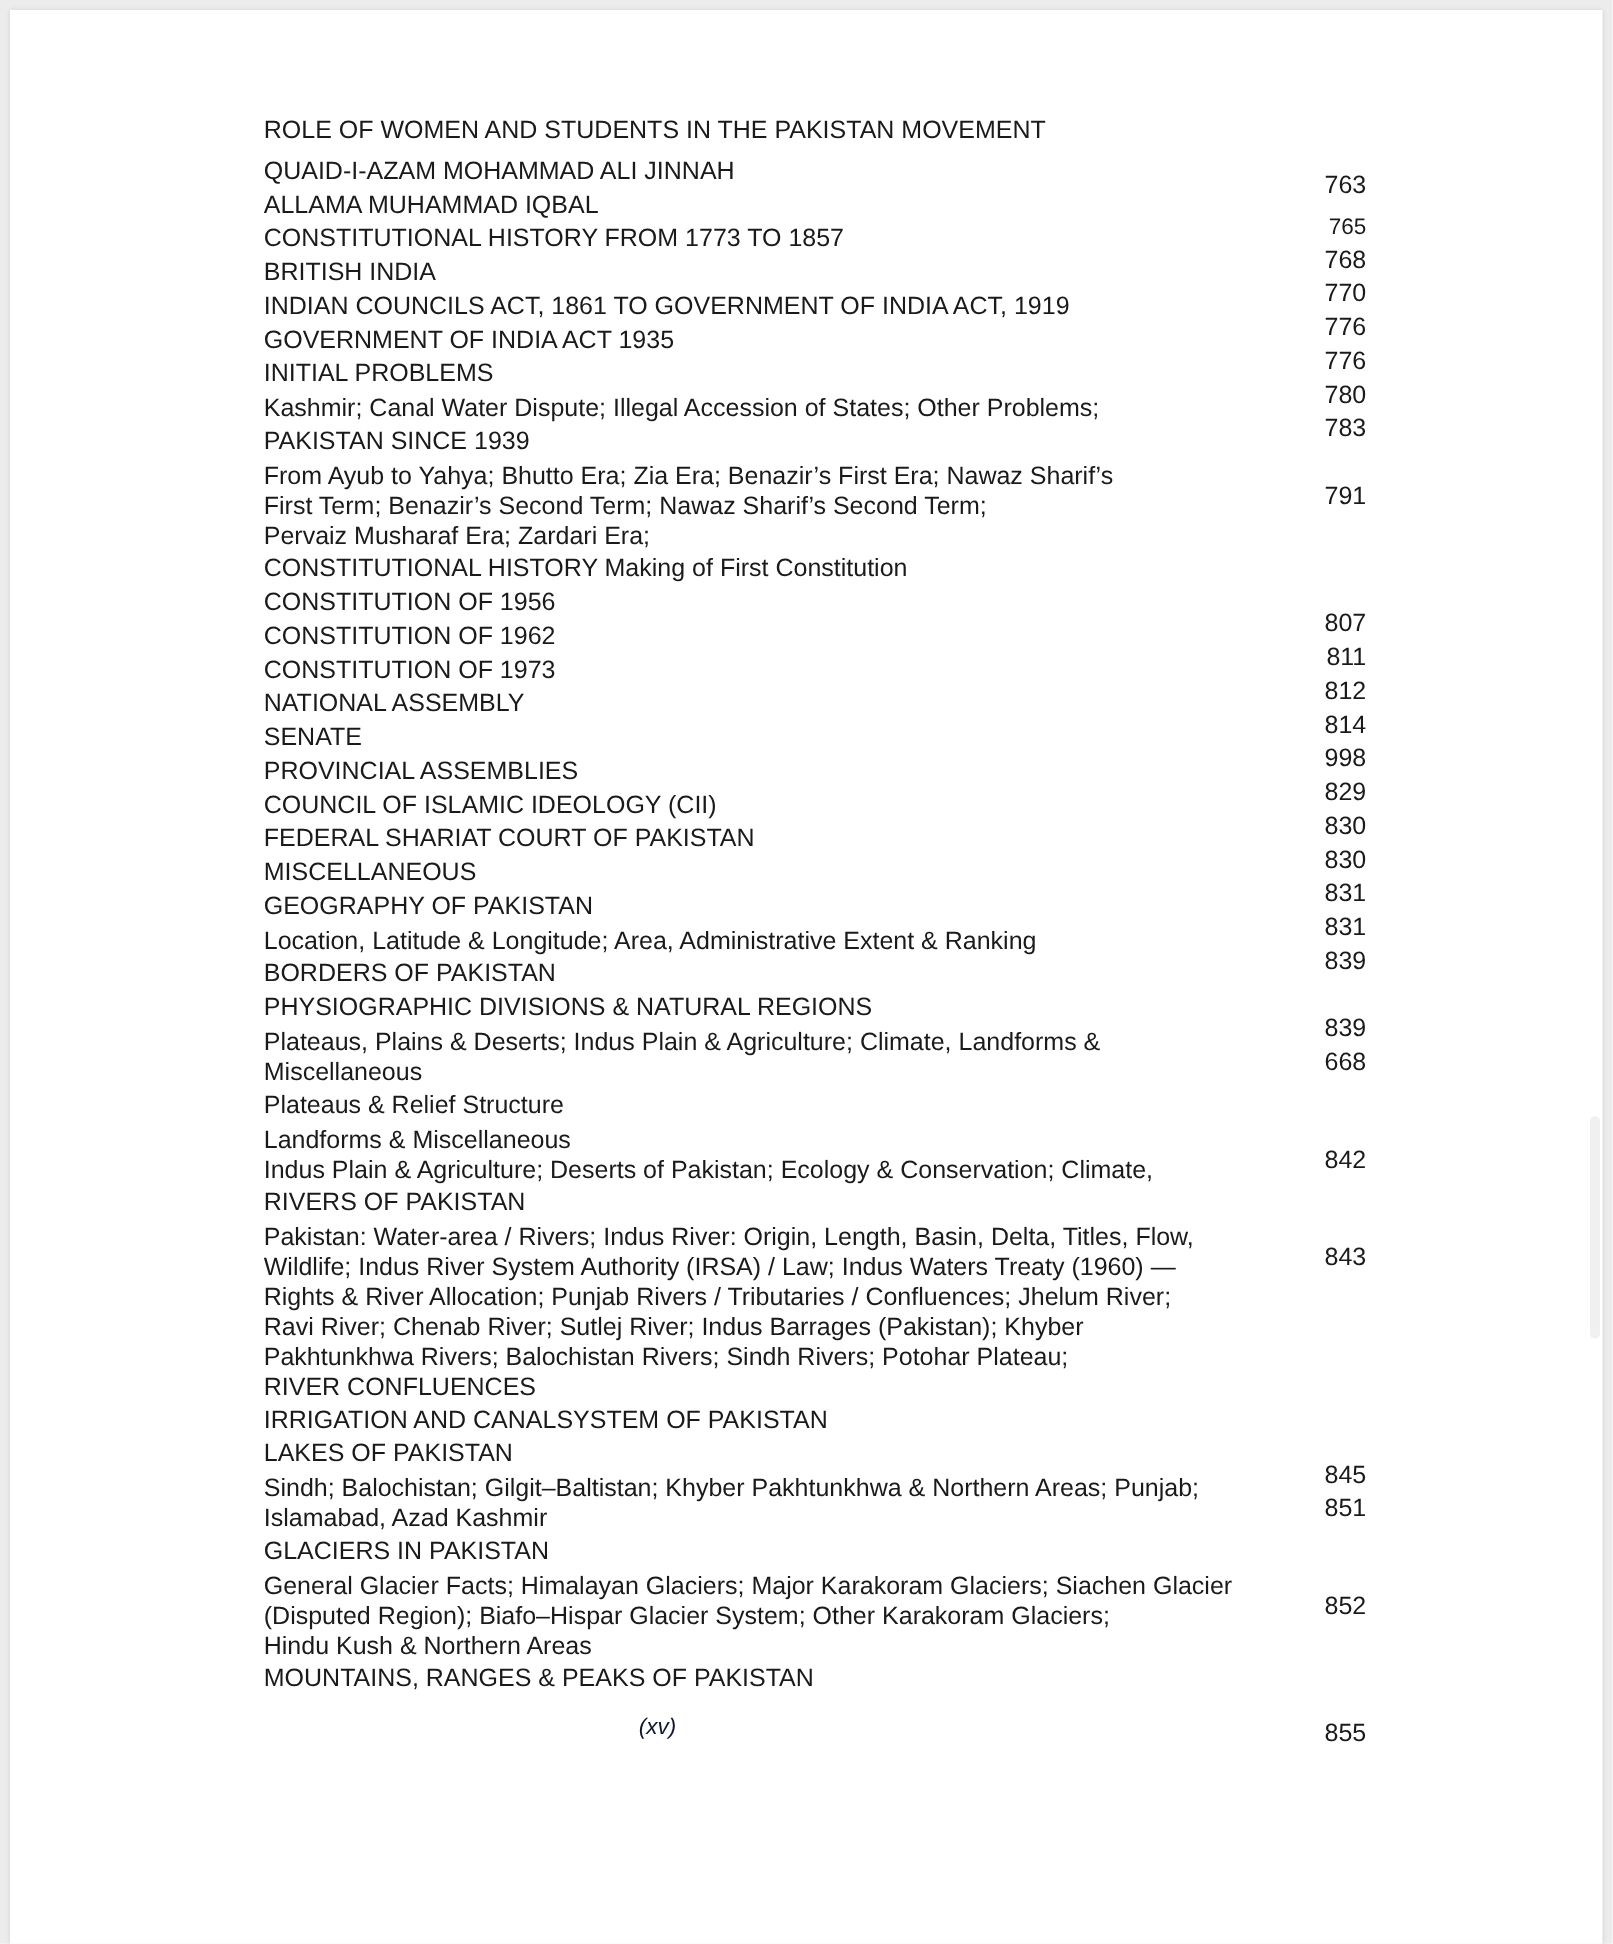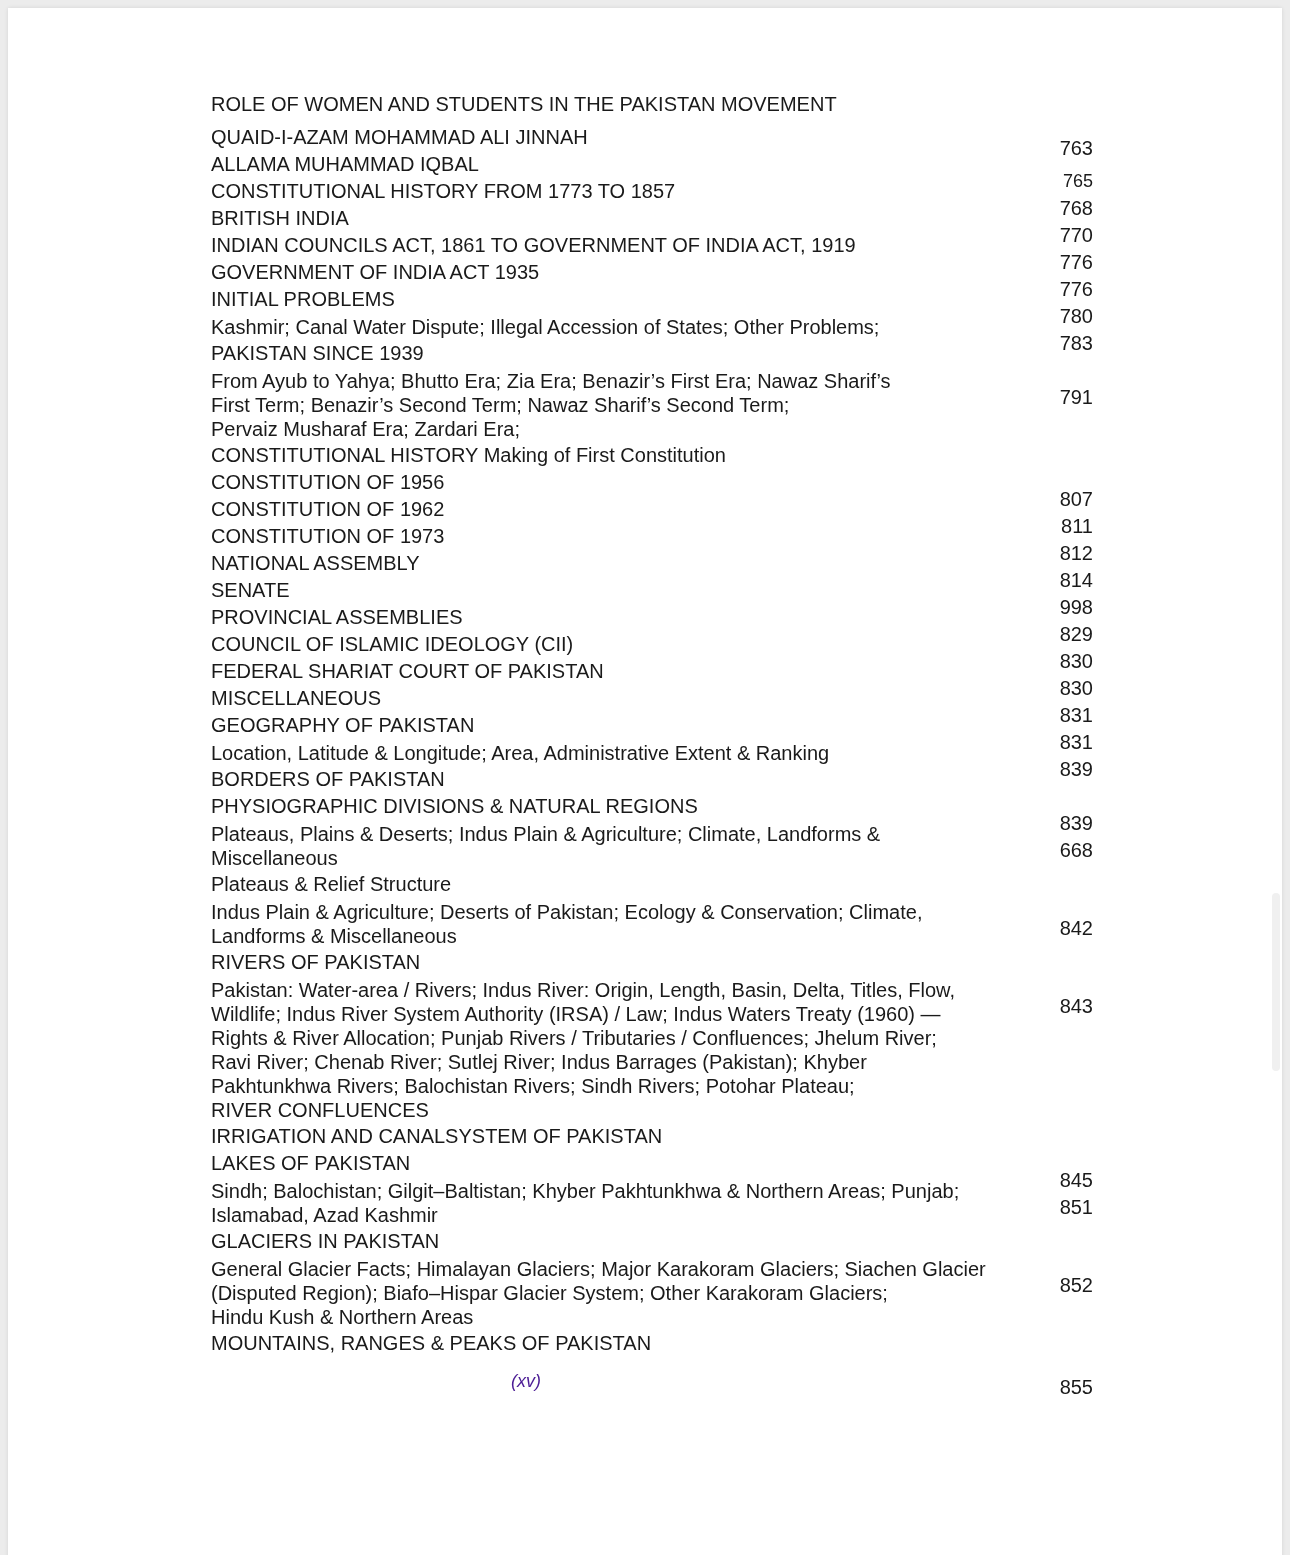--- a/index.html
+++ b/index.html
@@ -32,21 +32,21 @@
   .row .title { letter-spacing:0px; }
   .row .page-num { text-align:right; min-width:40px;margin-top:44px; }
   .row .page-num.big { font-size:18px; }
   .desc {
     line-height:24px; padding:2px 0 1px 0;
     white-space:nowrap;
   }
   .desc span { display:block; }
   .footer {
     position:absolute; left:0; width:1052px; top:1371px;
-    text-align:center; font-style:italic; font-size:18px; color:#4c1d95;
+    text-align:center; font-style:italic; font-size:18px; color:#0f172a;
   }
 </style>
 </head>
 <body>
 
 <div class="page">
   <div class="toc" id="toc">
       <div class="row first">
         <span class="title">ROLE OF WOMEN AND STUDENTS IN THE PAKISTAN MOVEMENT</span>
         <span class="page-num">763</span>
@@ -148,22 +148,22 @@
       </div>
       <div class="desc">
         <span>Plateaus, Plains &amp; Deserts; Indus Plain &amp; Agriculture; Climate, Landforms &amp;</span>
         <span>Miscellaneous</span>
       </div>
       <div class="row">
         <span class="title">Plateaus &amp; Relief Structure</span>
         <span class="page-num">842</span>
       </div>
       <div class="desc">
+        <span>Landforms &amp; Miscellaneous</span>
         <span>Indus Plain &amp; Agriculture; Deserts of Pakistan; Ecology &amp; Conservation; Climate,</span>
-        <span>Landforms &amp; Miscellaneous</span>
       </div>
       <div class="row">
         <span class="title">RIVERS OF PAKISTAN</span>
         <span class="page-num">843</span>
       </div>
       <div class="desc">
         <span>Pakistan: Water-area / Rivers; Indus River: Origin, Length, Basin, Delta, Titles, Flow,</span>
         <span>Wildlife; Indus River System Authority (IRSA) / Law; Indus Waters Treaty (1960) —</span>
         <span>Rights &amp; River Allocation; Punjab Rivers / Tributaries / Confluences; Jhelum River;</span>
         <span>Ravi River; Chenab River; Sutlej River; Indus Barrages (Pakistan); Khyber</span>

